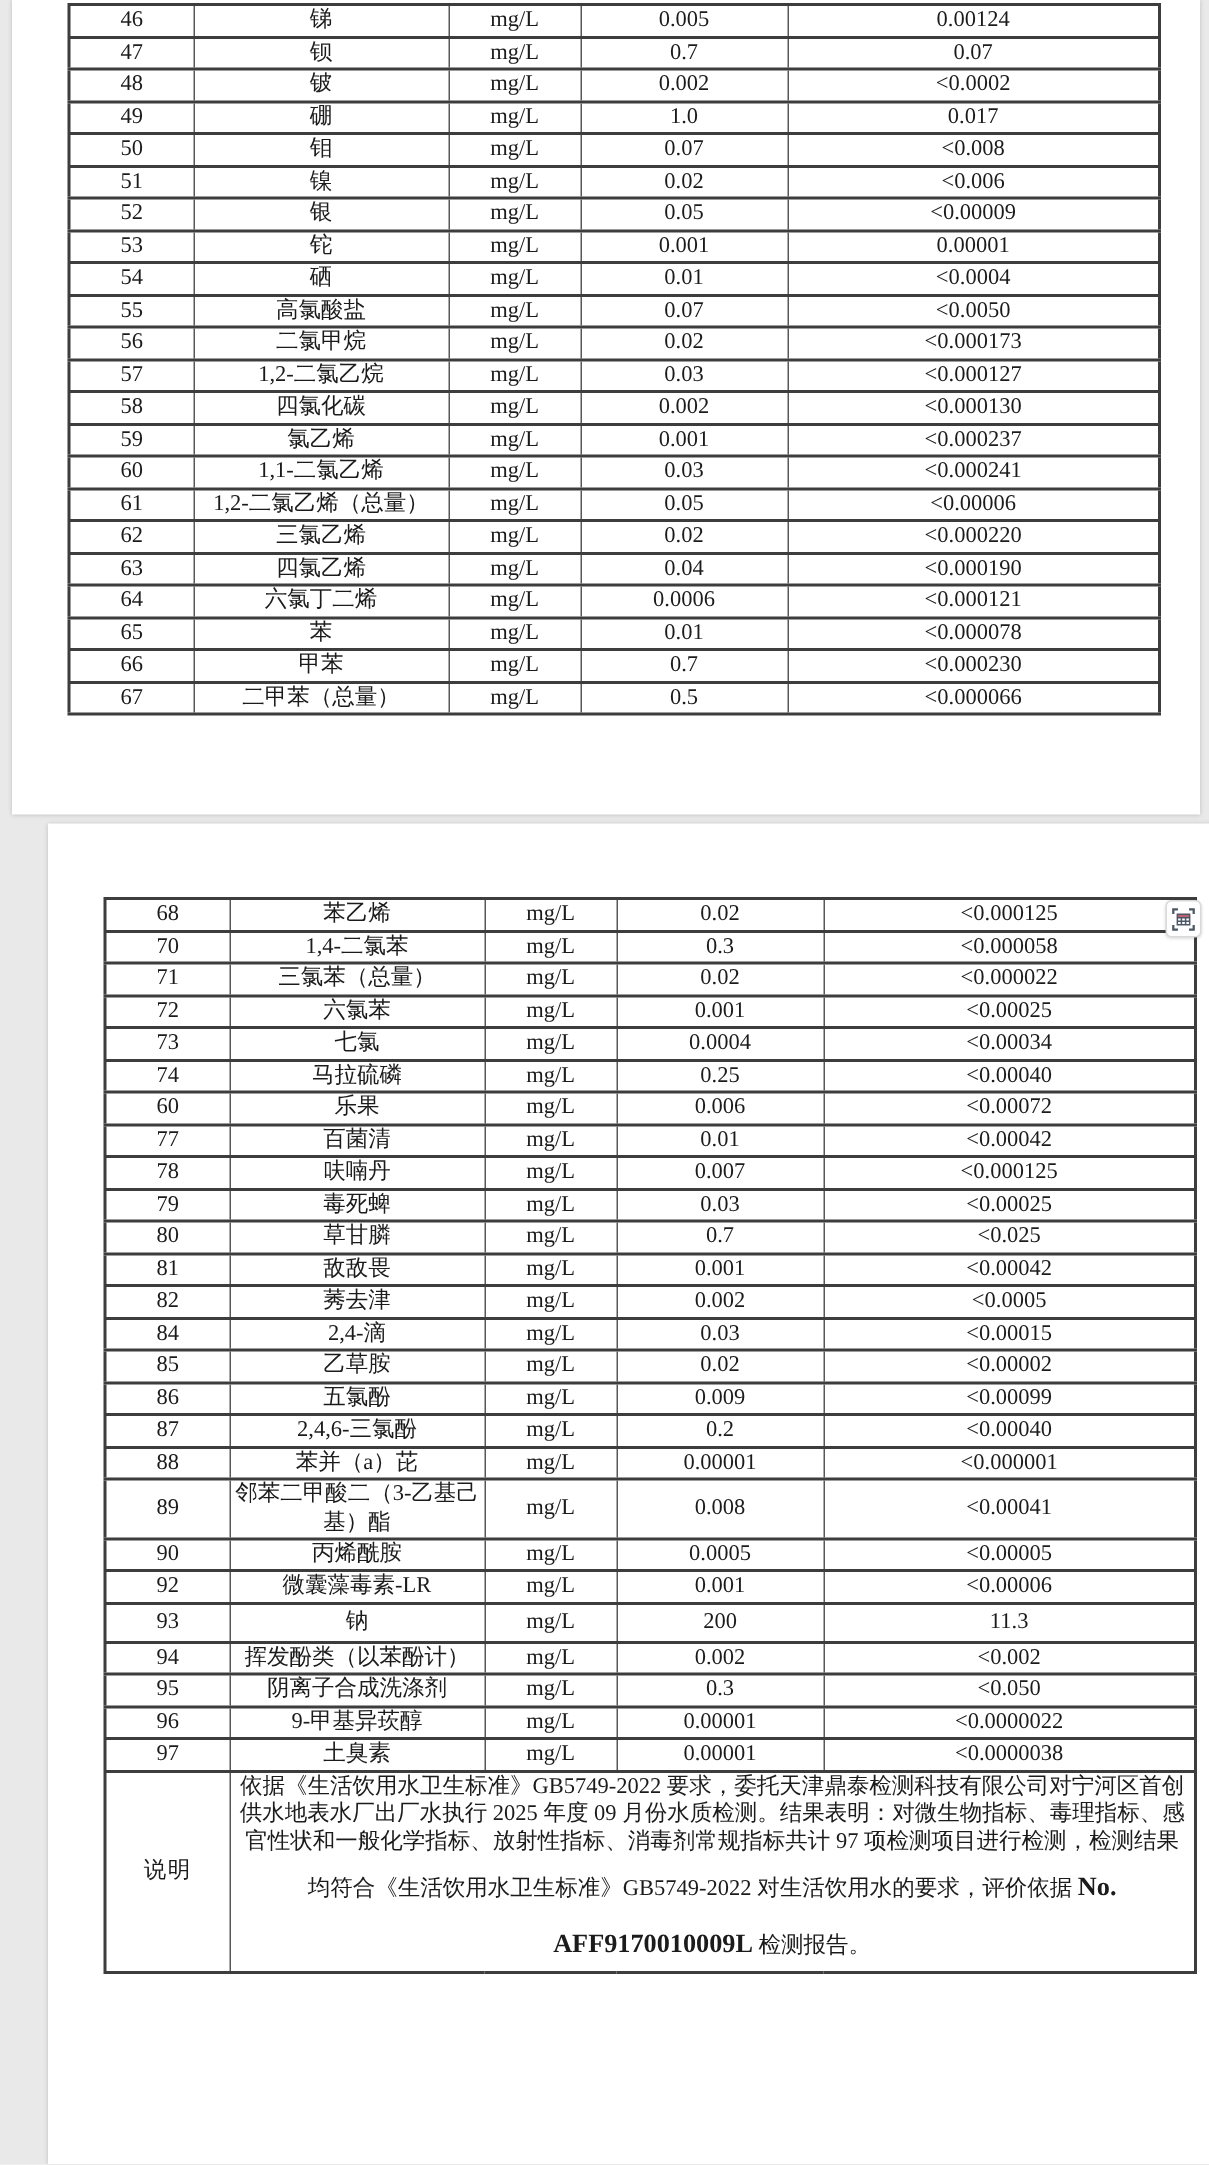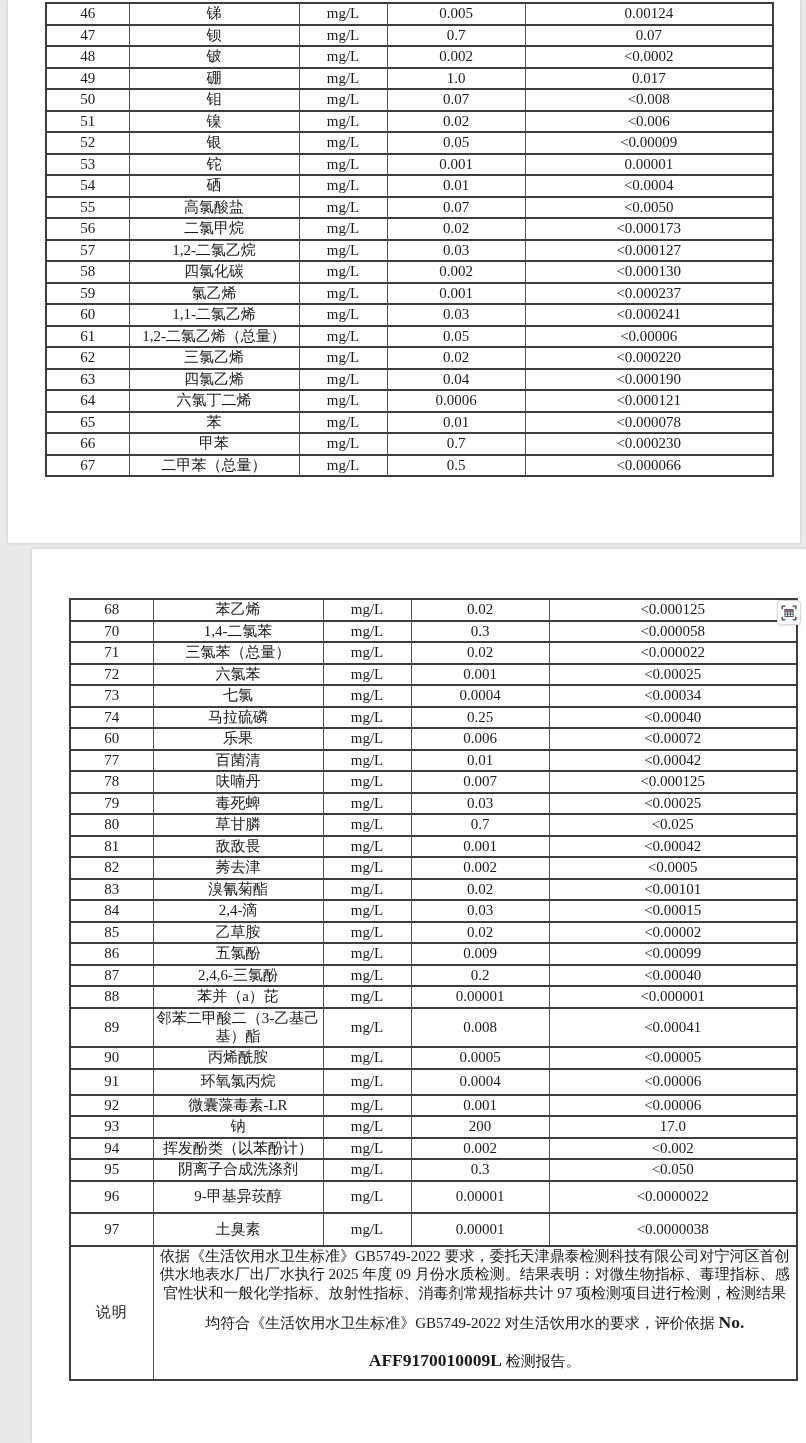--- a/index.html
+++ b/index.html
@@ -348,27 +348,20 @@
             <td>&lt;0.00042</td>
           </tr>
           <tr>
             <td>82</td>
             <td>莠去津</td>
             <td>mg/L</td>
             <td>0.002</td>
             <td>&lt;0.0005</td>
           </tr>
           <tr>
-            <td>83</td>
-            <td>溴氰菊酯</td>
-            <td>mg/L</td>
-            <td>0.02</td>
-            <td>&lt;0.00101</td>
-          </tr>
-          <tr>
             <td>84</td>
             <td>2,4-滴</td>
             <td>mg/L</td>
             <td>0.03</td>
             <td>&lt;0.00015</td>
           </tr>
           <tr>
             <td>85</td>
             <td>乙草胺</td>
             <td>mg/L</td>
@@ -404,39 +397,32 @@
             <td>&lt;0.00041</td>
           </tr>
           <tr>
             <td>90</td>
             <td>丙烯酰胺</td>
             <td>mg/L</td>
             <td>0.0005</td>
             <td>&lt;0.00005</td>
           </tr>
           <tr>
-            <td>91</td>
-            <td>环氧氯丙烷</td>
-            <td>mg/L</td>
-            <td>0.0004</td>
-            <td>&lt;0.00006</td>
-          </tr>
-          <tr>
             <td>92</td>
             <td>微囊藻毒素-LR</td>
             <td>mg/L</td>
             <td>0.001</td>
             <td>&lt;0.00006</td>
           </tr>
           <tr>
             <td>93</td>
             <td>钠</td>
             <td>mg/L</td>
             <td>200</td>
-            <td>17.0</td>
+            <td>11.3</td>
           </tr>
           <tr>
             <td>94</td>
             <td>挥发酚类（以苯酚计）</td>
             <td>mg/L</td>
             <td>0.002</td>
             <td>&lt;0.002</td>
           </tr>
           <tr>
             <td>95</td>

